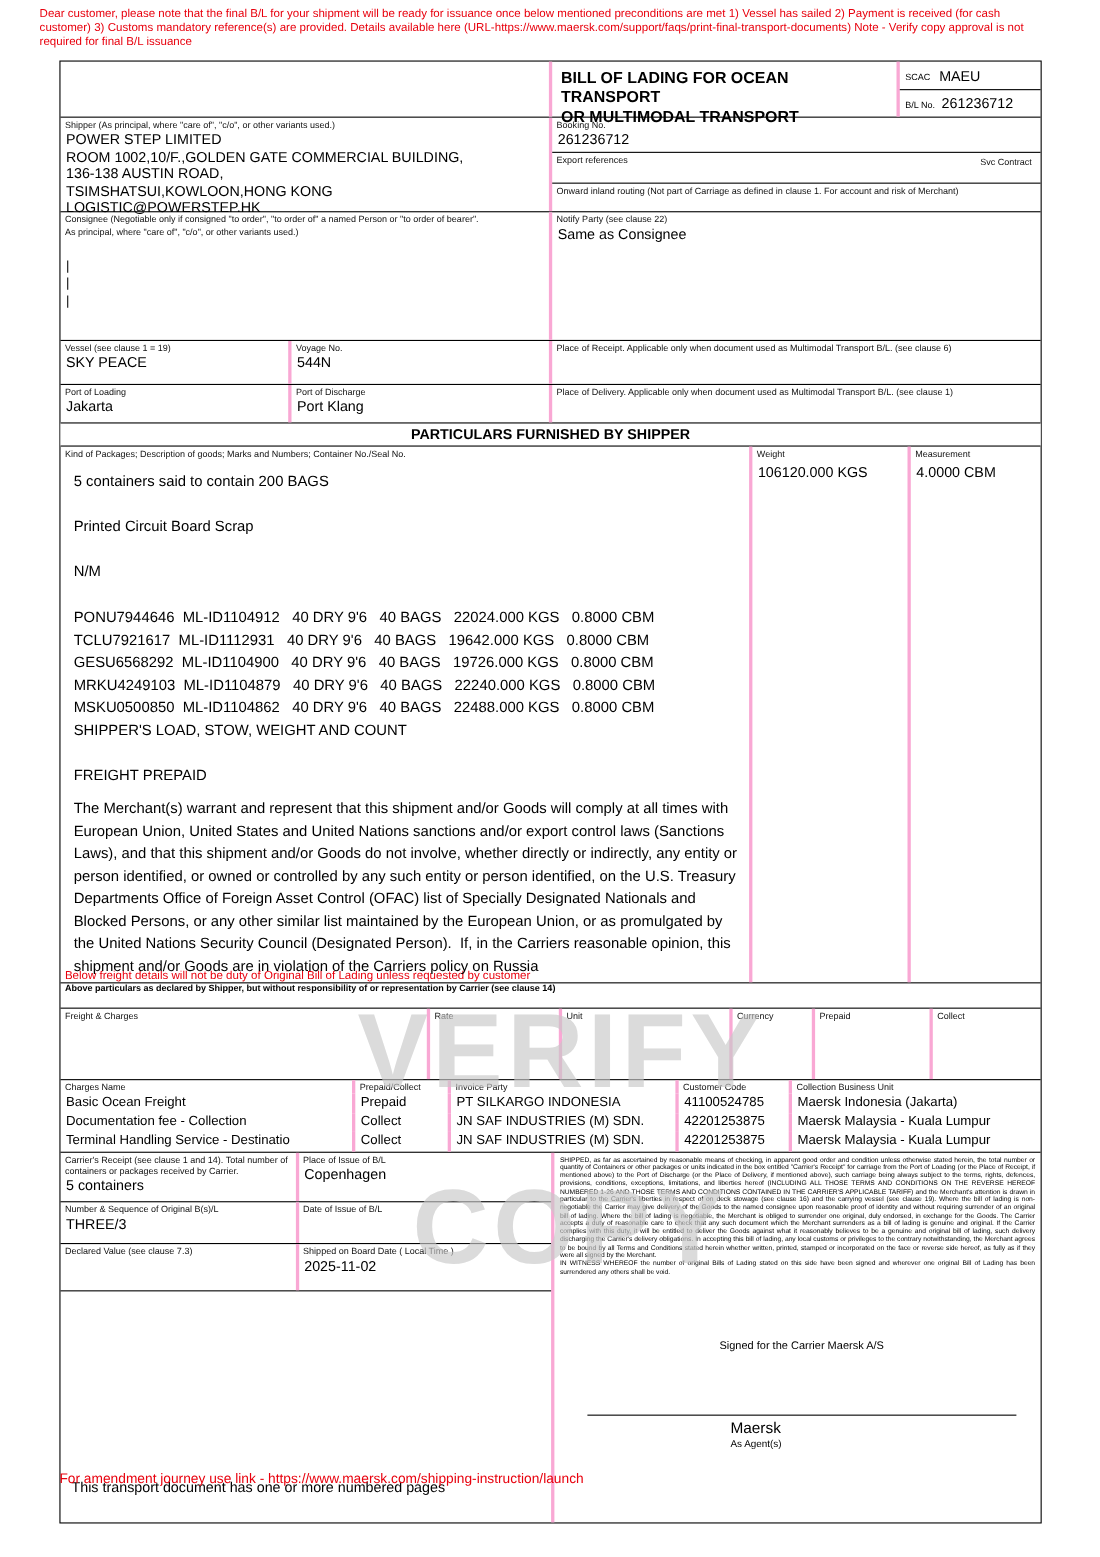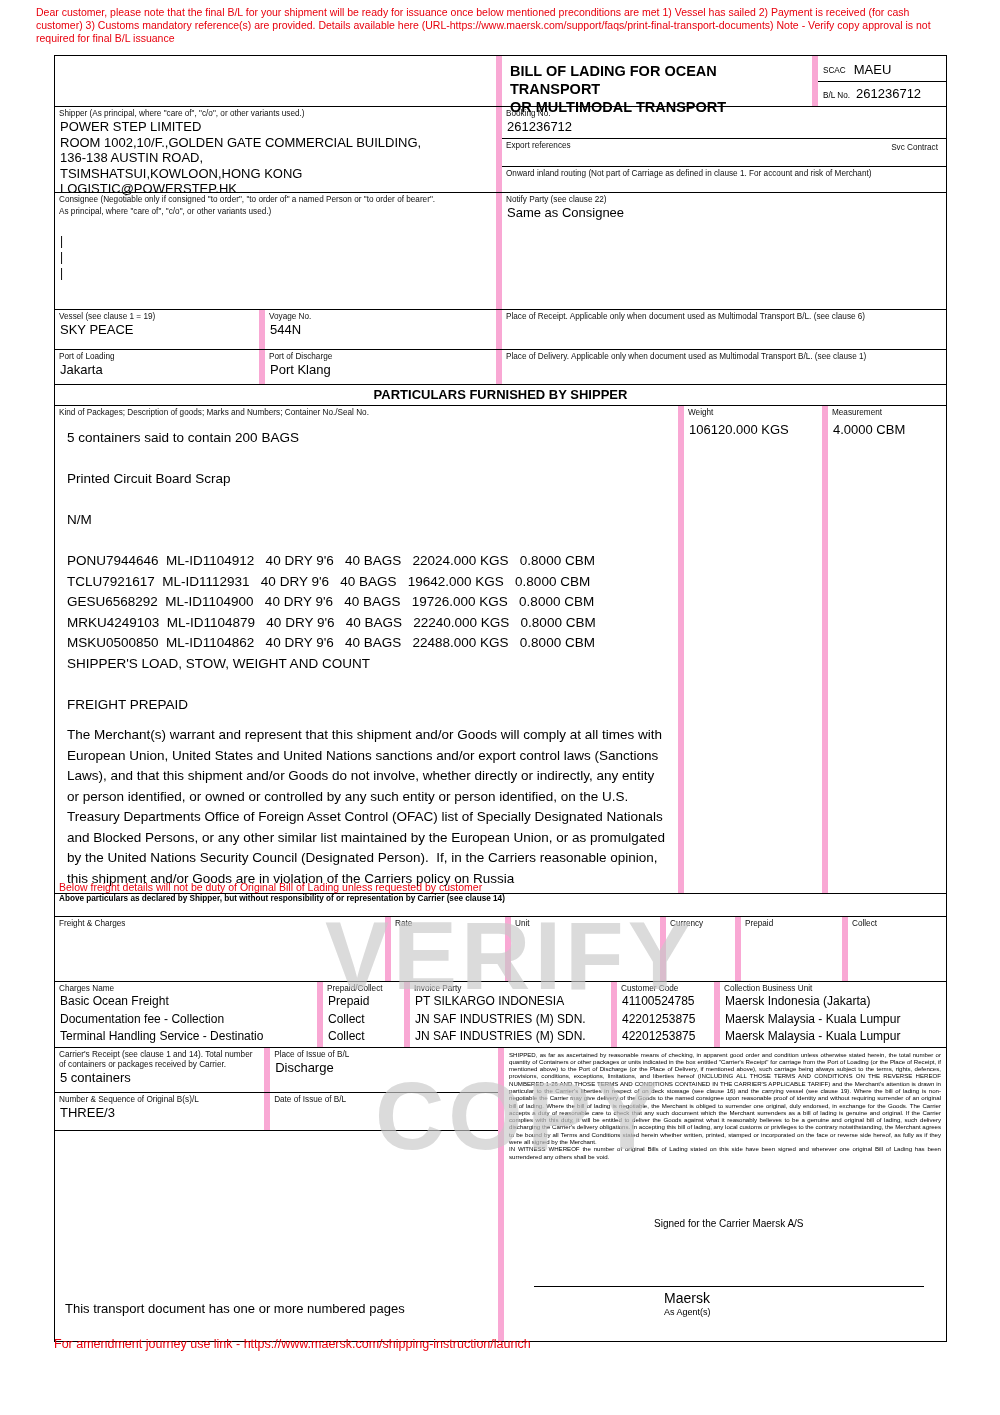--- a/index.html
+++ b/index.html
@@ -34,21 +34,21 @@
     left: 54px;
     top: 55px;
     width: 893px;
     border: 1px solid #000;
     box-sizing: border-box;
   }
   .row { display: flex; }
   .cell { box-sizing: border-box; position: relative; }
   .bt { border-top: 1px solid #000; }
   .bb { border-bottom: 1px solid #000; }
-  .br { border-right: 6px solid #f9a8d4; }
+  .br { border-right: 3px solid #f9a8d4; }
   .lbl {
     font-size: 8.2px;
     line-height: 10px;
     color: #111;
     padding: 2px 4px 0 4px;
   }
   .val {
     font-size: 13px;
     line-height: 15.5px;
     padding: 0 4px 2px 5px;
@@ -363,35 +363,45 @@
     <div class="row">
       <div class="cell br" style="width:449px;">
 
         <div class="row bb">
           <div class="cell br" style="width:218px;height:44px;">
             <div class="lbl">Carrier's Receipt (see clause 1 and 14). Total number of containers or packages received by Carrier.</div>
             <div class="val">5 containers</div>
           </div>
           <div class="cell" style="width:231px;height:44px;">
             <div class="lbl">Place of Issue of B/L</div>
-            <div class="val">Discharge</div>
+            <div class="val">Copenhagen</div>
           </div>
         </div>
 
         <div class="row bb">
           <div class="cell br" style="width:218px;height:37px;">
             <div class="lbl">Number &amp; Sequence of Original B(s)/L</div>
             <div class="val">THREE/3</div>
           </div>
           <div class="cell" style="width:231px;height:37px;">
             <div class="lbl">Date of Issue of B/L</div>
             <div class="val"></div>
           </div>
         </div>
 
+        <div class="row bb">
+          <div class="cell br" style="width:218px;height:42px;">
+            <div class="lbl">Declared Value (see clause 7.3)</div>
+            <div class="val"></div>
+          </div>
+          <div class="cell" style="width:231px;height:42px;">
+            <div class="lbl">Shipped on Board Date ( Local Time )</div>
+            <div class="val">2025-11-02</div>
+          </div>
+        </div>
 
         <div style="height:158px;"></div>
 
         <div style="height:40px;padding:12px 0 0 10px;font-size:13px;">This transport document has one or more numbered pages</div>
       </div>
 
       <div class="cell" style="width:442px;position:relative;">
         <div class="terms" style="white-space:pre-line;">SHIPPED, as far as ascertained by reasonable means of checking, in apparent good order and condition unless otherwise stated herein, the total number or quantity of Containers or other packages or units indicated in the box entitled "Carrier's Receipt" for carriage from the Port of Loading (or the Place of Receipt, if mentioned above) to the Port of Discharge (or the Place of Delivery, if mentioned above), such carriage being always subject to the terms, rights, defences, provisions, conditions, exceptions, limitations, and liberties hereof (INCLUDING ALL THOSE TERMS AND CONDITIONS ON THE REVERSE HEREOF NUMBERED 1-26 AND THOSE TERMS AND CONDITIONS CONTAINED IN THE CARRIER'S APPLICABLE TARIFF) and the Merchant's attention is drawn in particular to the Carrier's liberties in respect of on deck stowage (see clause 16) and the carrying vessel (see clause 19). Where the bill of lading is non-negotiable the Carrier may give delivery of the Goods to the named consignee upon reasonable proof of identity and without requiring surrender of an original bill of lading. Where the bill of lading is negotiable, the Merchant is obliged to surrender one original, duly endorsed, in exchange for the Goods. The Carrier accepts a duty of reasonable care to check that any such document which the Merchant surrenders as a bill of lading is genuine and original. If the Carrier complies with this duty, it will be entitled to deliver the Goods against what it reasonably believes to be a genuine and original bill of lading, such delivery discharging the Carrier's delivery obligations. In accepting this bill of lading, any local customs or privileges to the contrary notwithstanding, the Merchant agrees to be bound by all Terms and Conditions stated herein whether written, printed, stamped or incorporated on the face or reverse side hereof, as fully as if they were all signed by the Merchant.
 IN WITNESS WHEREOF the number of original Bills of Lading stated on this side have been signed and wherever one original Bill of Lading has been surrendered any others shall be void.</div>
         <div style="position:absolute;left:150px;top:170px;font-size:10px;">Signed for the Carrier Maersk A/S</div>

